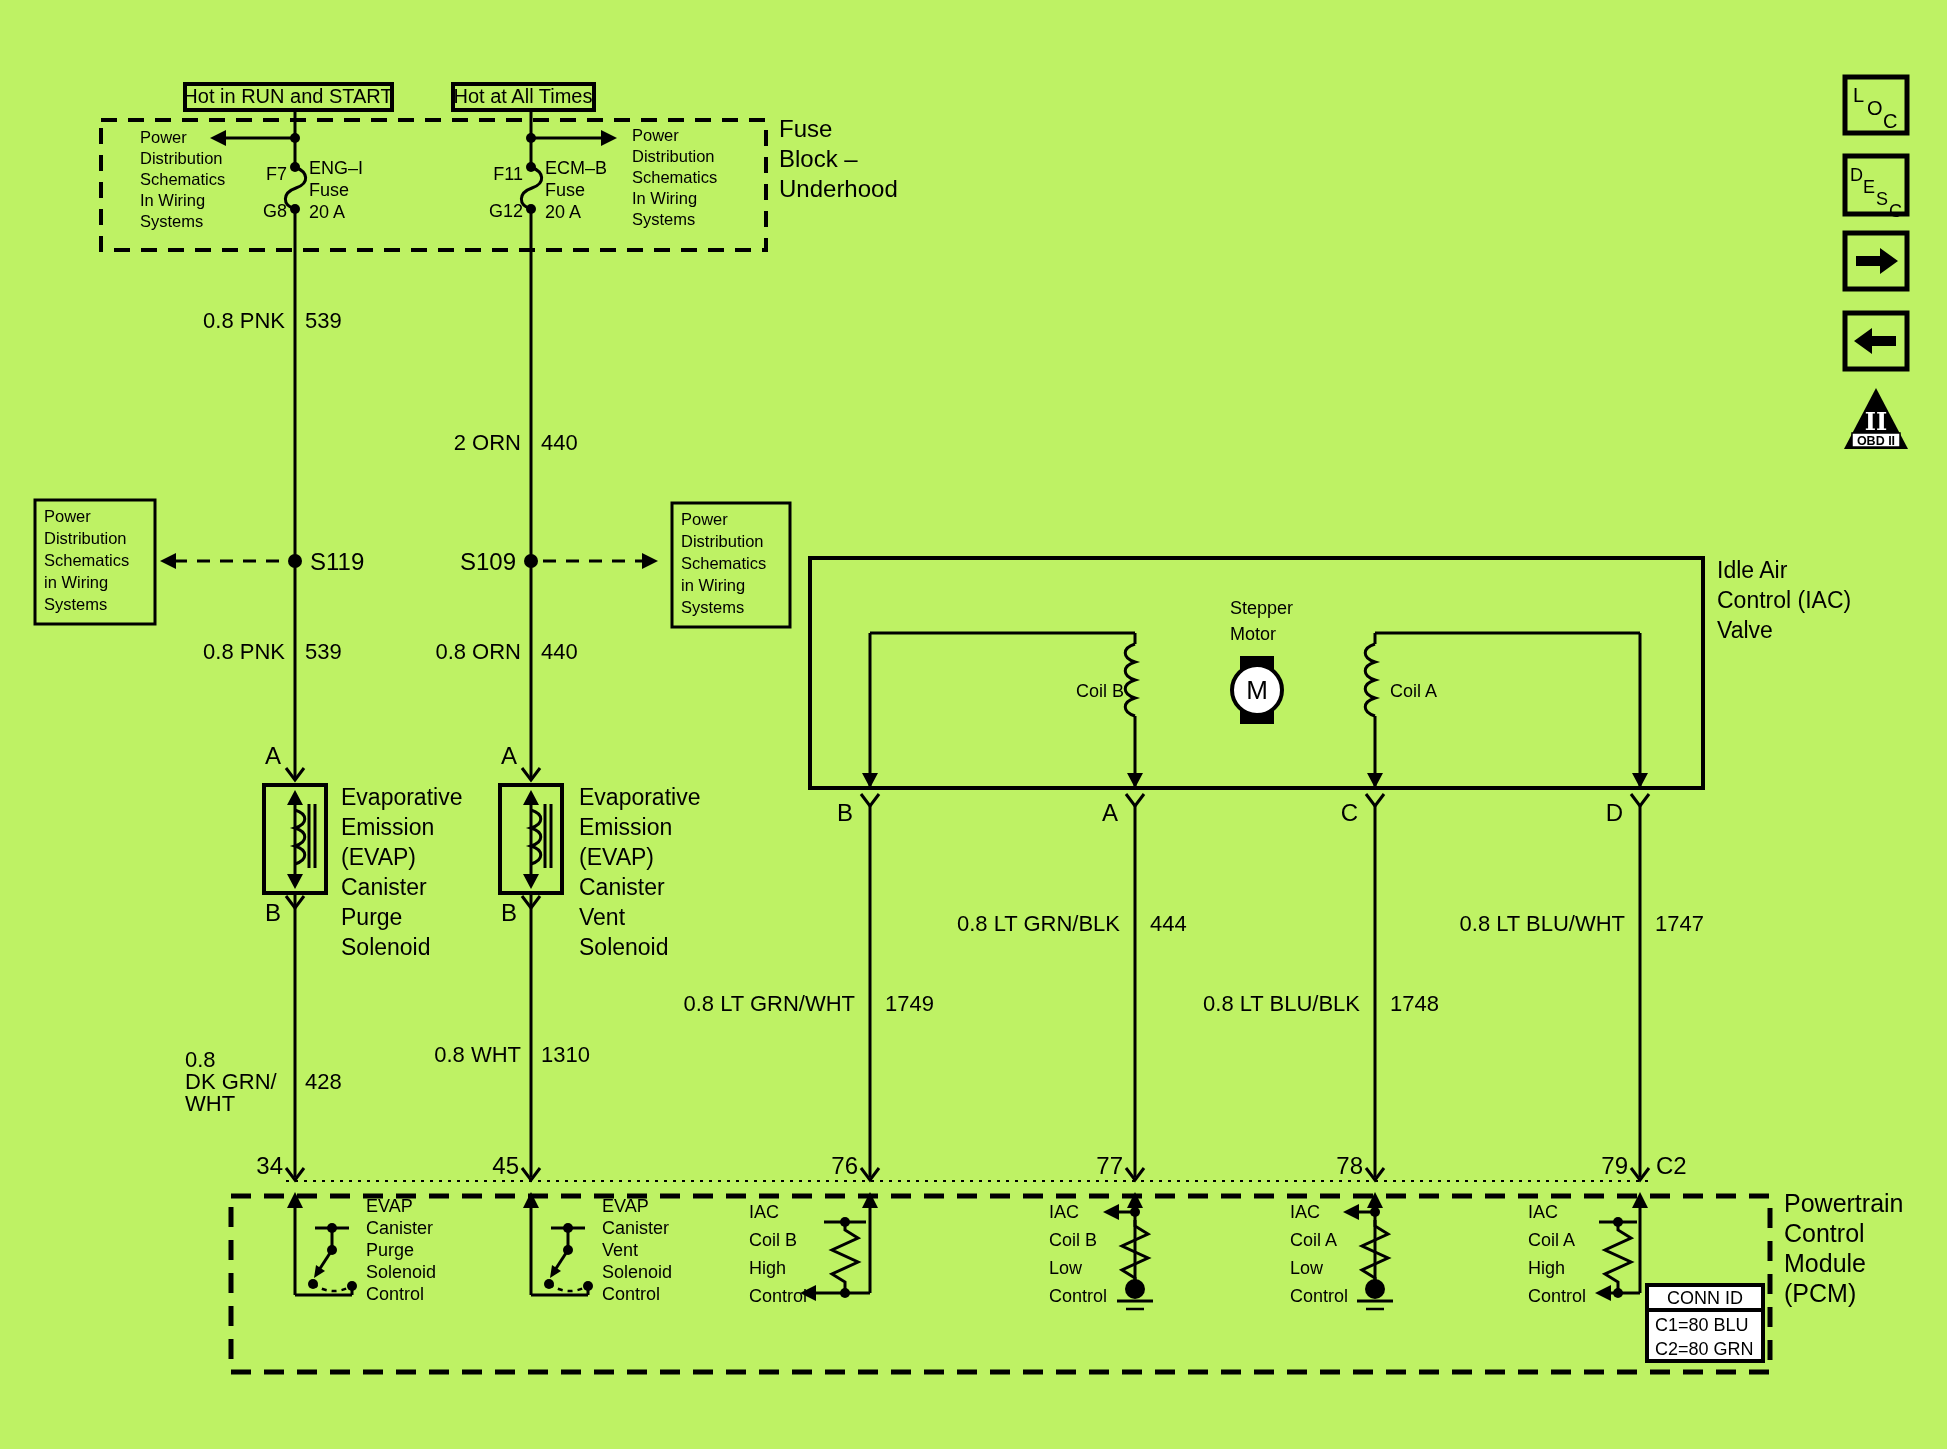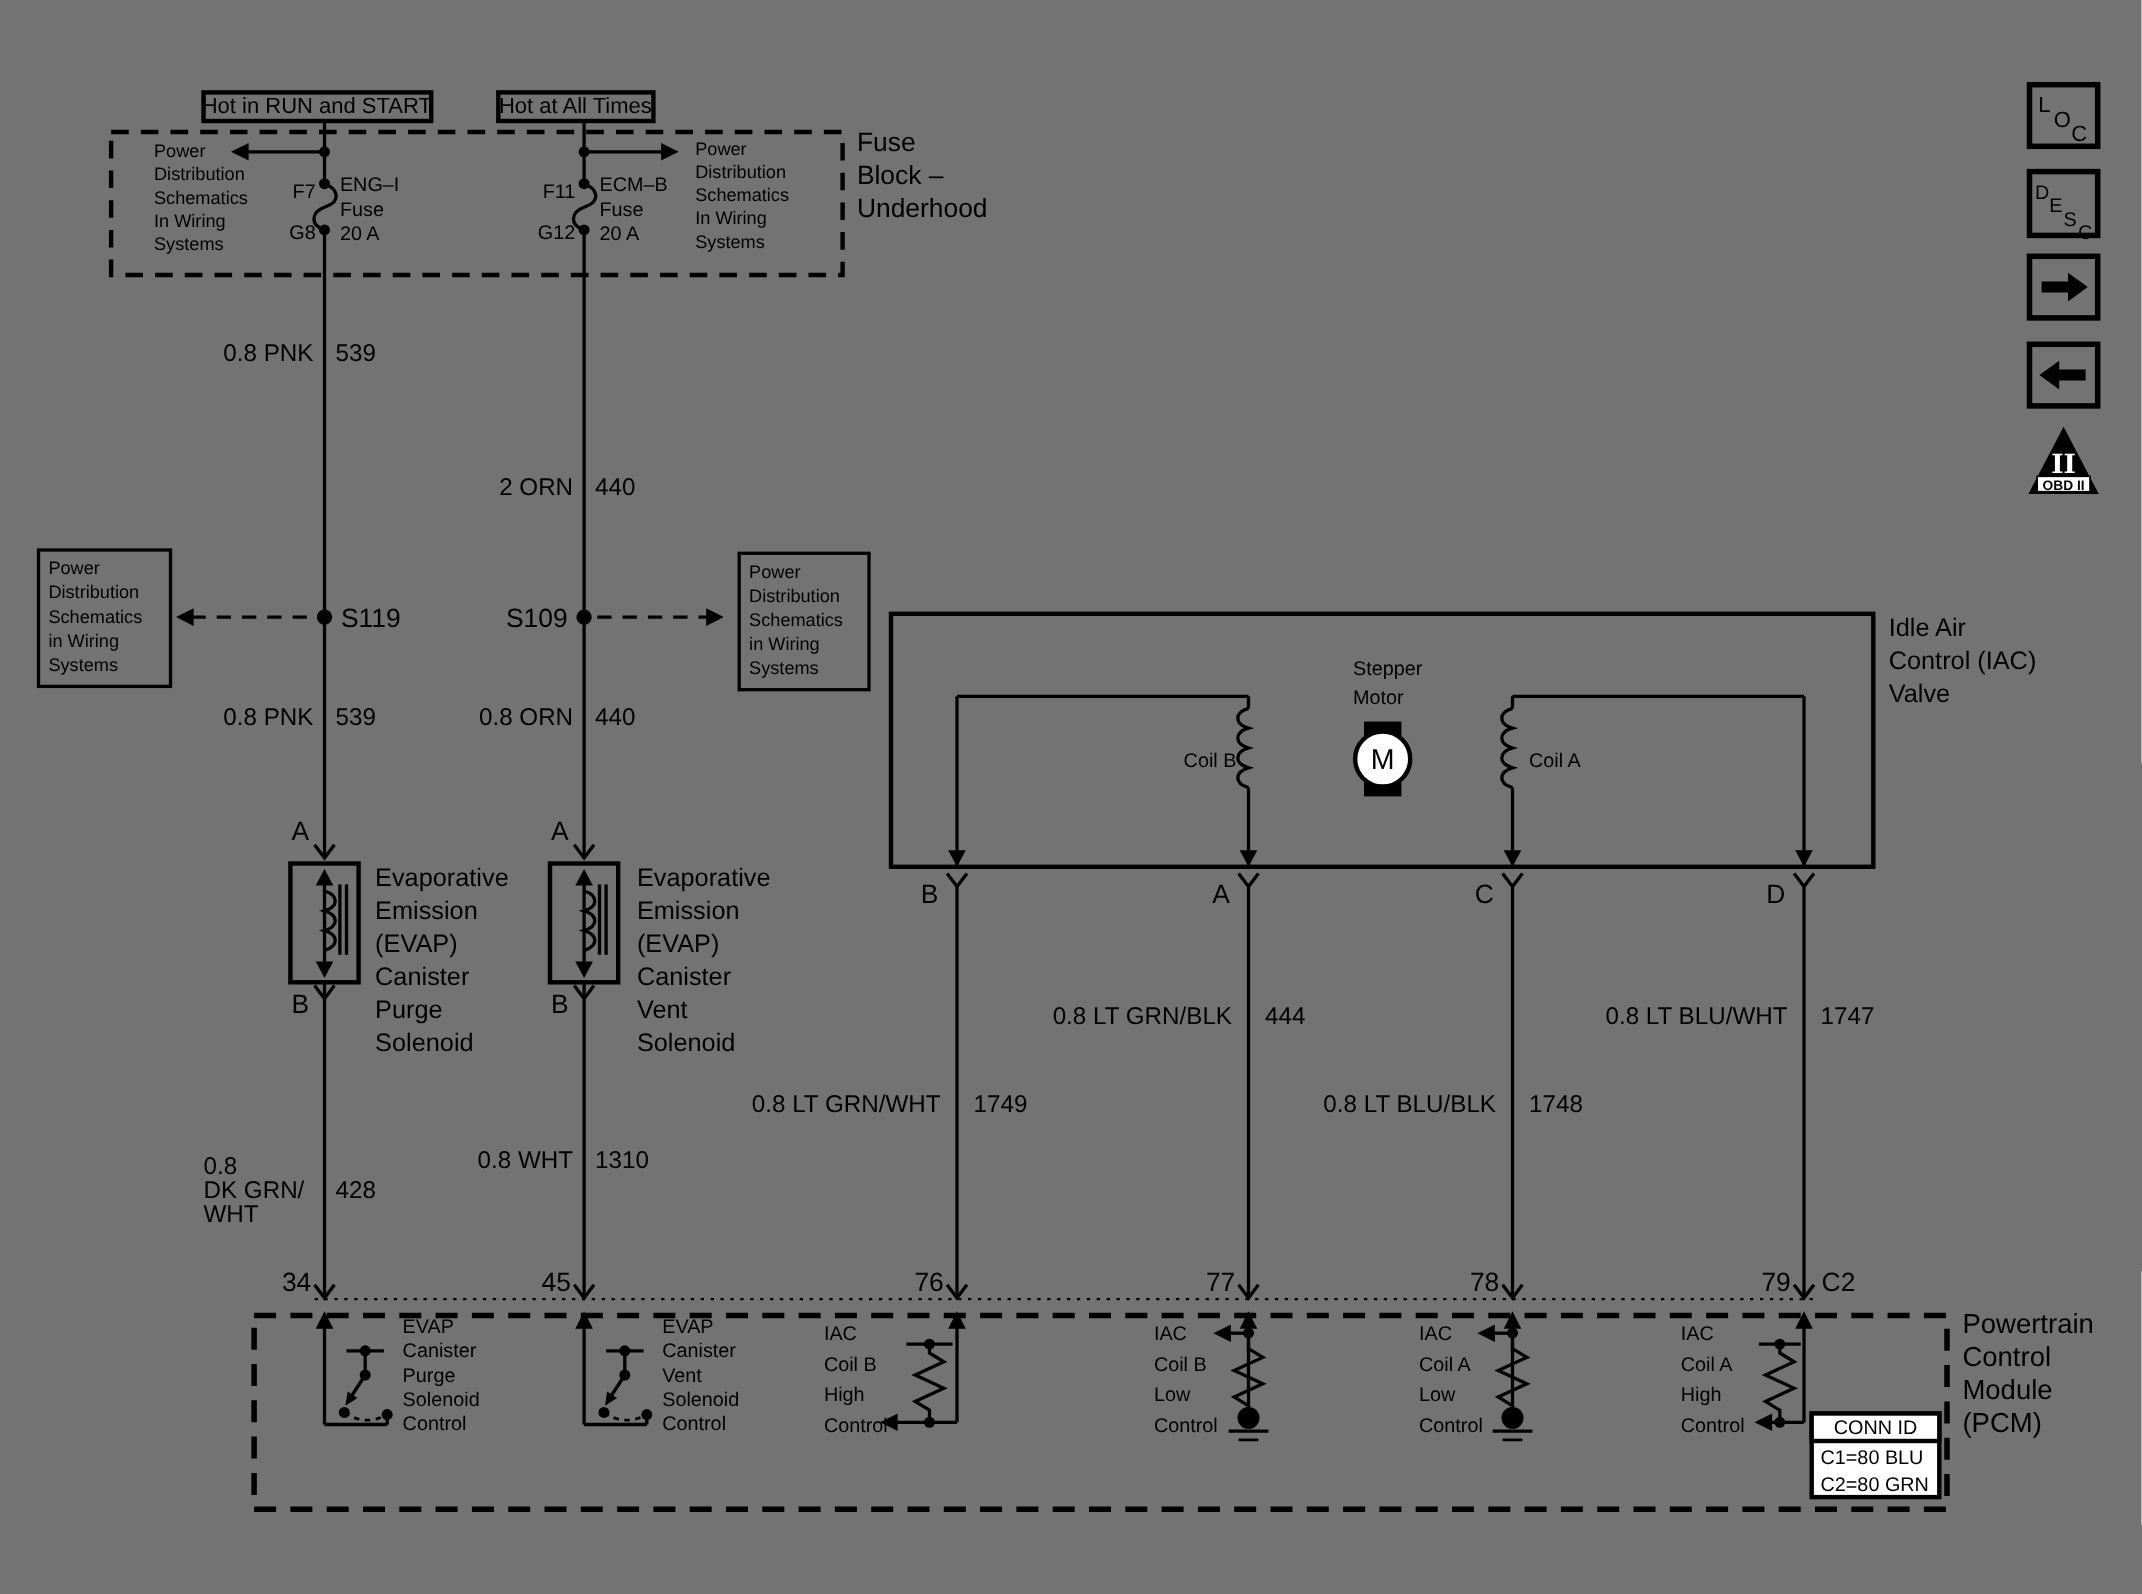--- a/index.html
+++ b/index.html
@@ -1,16 +1,16 @@
 <!DOCTYPE html>
 <html><head>
 <meta charset="utf-8">
 <style>
   html,body{margin:0;padding:0;background:#fff;}
-  .stage{position:relative;width:1947px;height:1449px;background:#737373;}
+  .stage{position:relative;width:1947px;height:1449px;background:#bef264;}
   svg{position:absolute;left:0;top:0;}
   text{font-family:"Liberation Sans",sans-serif;fill:#000;}
   .t16{font-size:16.5px;}
   .t18{font-size:18px;}
   .t20{font-size:20px;}
   .t22{font-size:22px;}
   .t23{font-size:23px;}
   .t24{font-size:24px;}
   .t25{font-size:25px;}
   .t26{font-size:26px;}

